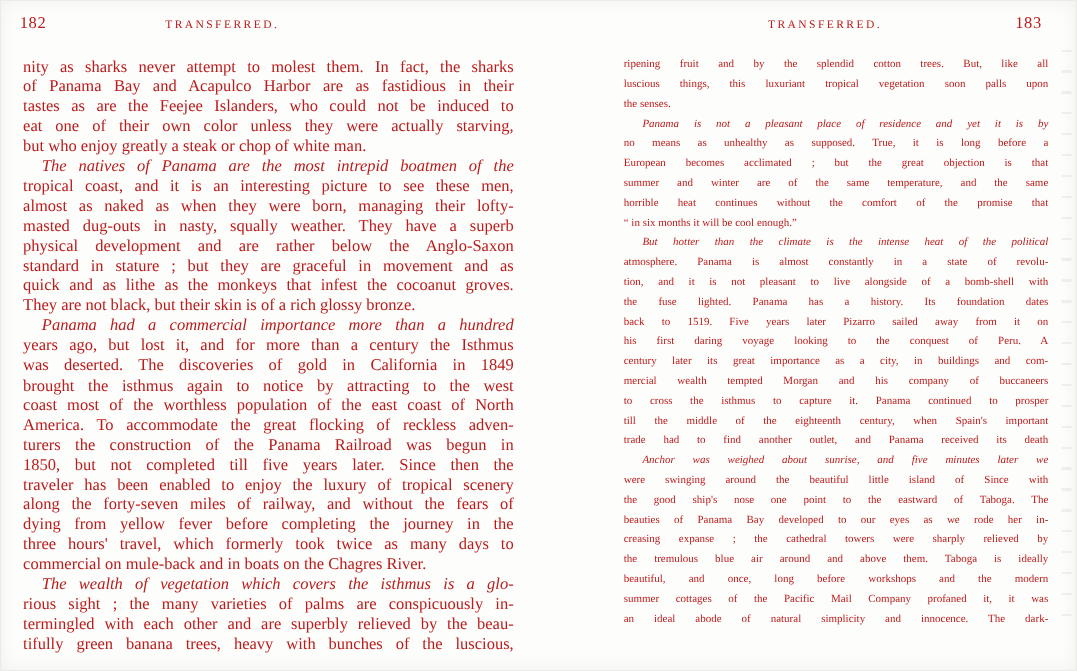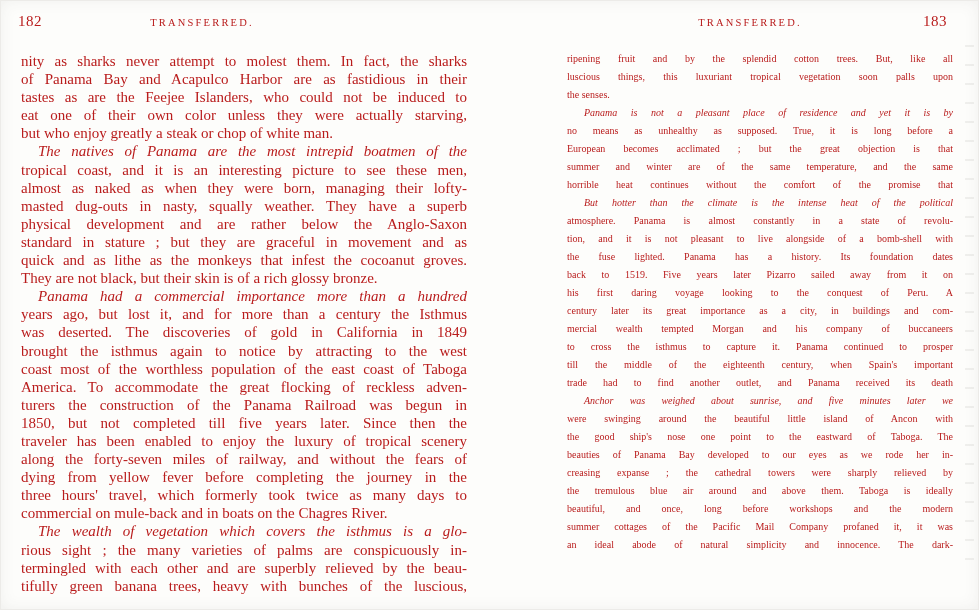--- a/index.html
+++ b/index.html
@@ -76,21 +76,21 @@
         <div class="line">almost as naked as when they were born, managing their lofty-</div>
         <div class="line">masted dug-outs in nasty, squally weather.  They have a superb</div>
         <div class="line">physical development and are rather below the Anglo-Saxon</div>
         <div class="line">standard in stature ; but they are graceful in movement and as</div>
         <div class="line">quick and as lithe as the monkeys that infest the cocoanut groves.</div>
         <div class="line para-end">They are not black, but their skin is of a rich glossy bronze.</div>
         <div class="line indent">Panama had a commercial importance more than a hundred</div>
         <div class="line">years ago, but lost it, and for more than a century the Isthmus</div>
         <div class="line">was deserted.  The discoveries of gold in California in 1849</div>
         <div class="line">brought the isthmus again to notice by attracting to the west</div>
-        <div class="line">coast most of the worthless population of the east coast of Taboga</div>
+        <div class="line">coast most of the worthless population of the east coast of North</div>
         <div class="line">America.  To accommodate the great flocking of reckless adven-</div>
         <div class="line">turers the construction of the Panama Railroad was begun in</div>
         <div class="line">1850, but not completed till five years later.  Since then the</div>
         <div class="line">traveler has been enabled to enjoy the luxury of tropical scenery</div>
         <div class="line">along the forty-seven miles of railway, and without the fears of</div>
         <div class="line">dying from yellow fever before completing the journey in the</div>
         <div class="line">three hours' travel, which formerly took twice as many days to</div>
         <div class="line para-end">commercial on mule-back and in boats on the Chagres River.</div>
         <div class="line indent">The wealth of vegetation which covers the isthmus is a glo-</div>
         <div class="line">rious sight ; the many varieties of palms are conspicuously in-</div>
@@ -104,33 +104,34 @@
     <span class="folio folio--right">183</span>
     <div class="body-text">
         <div class="line">ripening fruit and by the splendid cotton trees.  But, like all</div>
         <div class="line">luscious things, this luxuriant tropical vegetation soon palls upon</div>
         <div class="line para-end">the senses.</div>
         <div class="line indent">Panama is not a pleasant place of residence and yet it is by</div>
         <div class="line">no means as unhealthy as supposed.  True, it is long before a</div>
         <div class="line">European becomes acclimated ; but the great objection is that</div>
         <div class="line">summer and winter are of the same temperature, and the same</div>
         <div class="line">horrible heat continues without the comfort of the promise that</div>
+        <div class="line para-end">“ in six months it will be cool enough.”</div>
         <div class="line indent">But hotter than the climate is the intense heat of the political</div>
         <div class="line">atmosphere.  Panama is almost constantly in a state of revolu-</div>
         <div class="line">tion, and it is not pleasant to live alongside of a bomb-shell with</div>
         <div class="line">the fuse lighted.  Panama has a history.  Its foundation dates</div>
         <div class="line">back to 1519.  Five years later Pizarro sailed away from it on</div>
         <div class="line">his first daring voyage looking to the conquest of Peru.  A</div>
         <div class="line">century later its great importance as a city, in buildings and com-</div>
         <div class="line">mercial wealth tempted Morgan and his company of buccaneers</div>
         <div class="line">to cross the isthmus to capture it.  Panama continued to prosper</div>
         <div class="line">till the middle of the eighteenth century, when Spain's important</div>
         <div class="line">trade had to find another outlet, and Panama received its death</div>
         <div class="line indent">Anchor was weighed about sunrise, and five minutes later we</div>
-        <div class="line">were swinging around the beautiful little island of Ancon with</div>
+        <div class="line">were swinging around the beautiful little island of Since with</div>
         <div class="line">the good ship's nose one point to the eastward of Taboga.  The</div>
         <div class="line">beauties of Panama Bay developed to our eyes as we rode her in-</div>
         <div class="line">creasing expanse ; the cathedral towers were sharply relieved by</div>
         <div class="line">the tremulous blue air around and above them.  Taboga is ideally</div>
         <div class="line">beautiful, and once, long before workshops and the modern</div>
         <div class="line">summer cottages of the Pacific Mail Company profaned it, it was</div>
         <div class="line">an ideal abode of natural simplicity and innocence.  The dark-</div>
       </div>
   </div>
 

